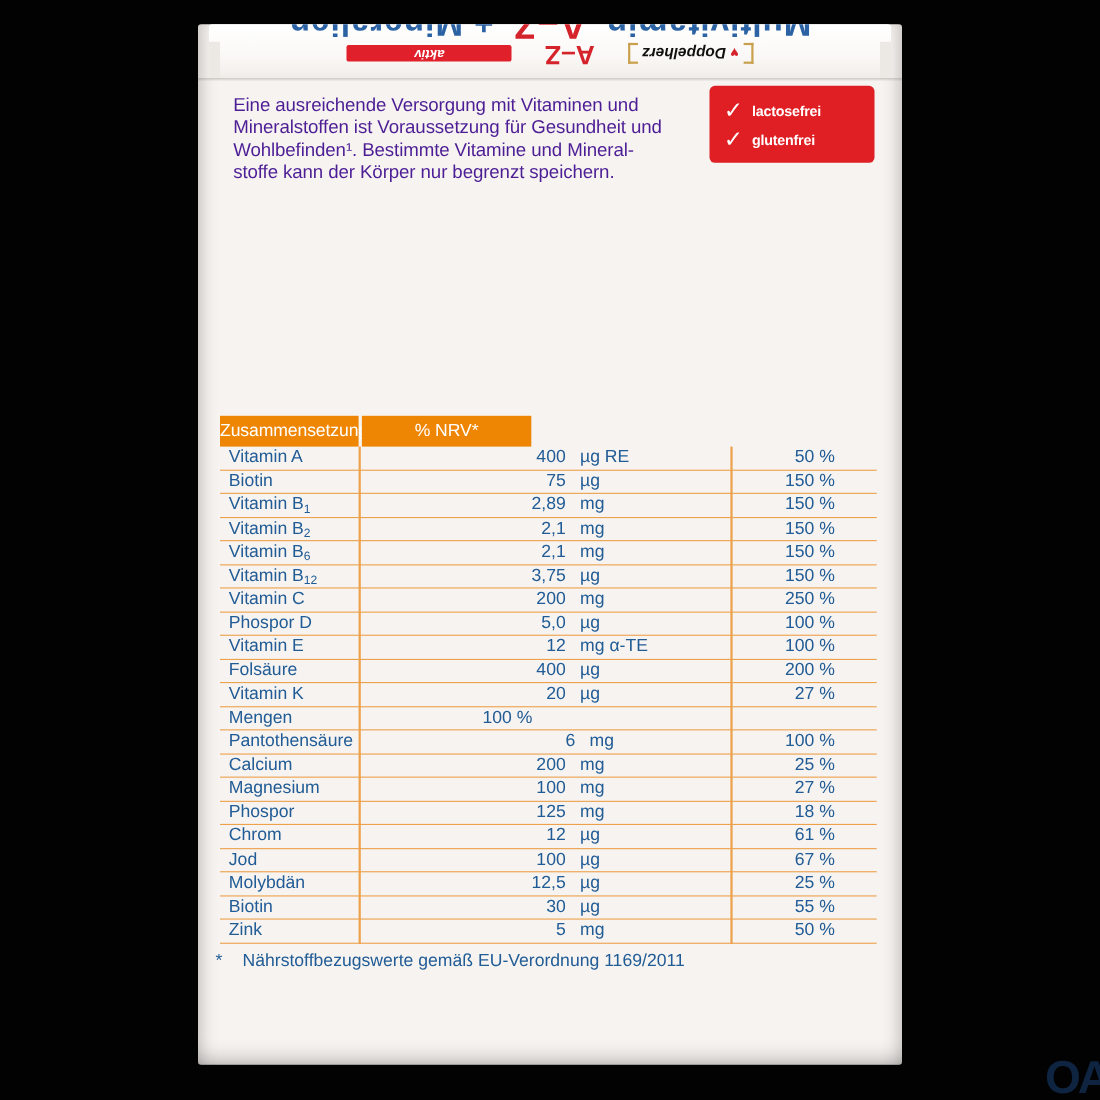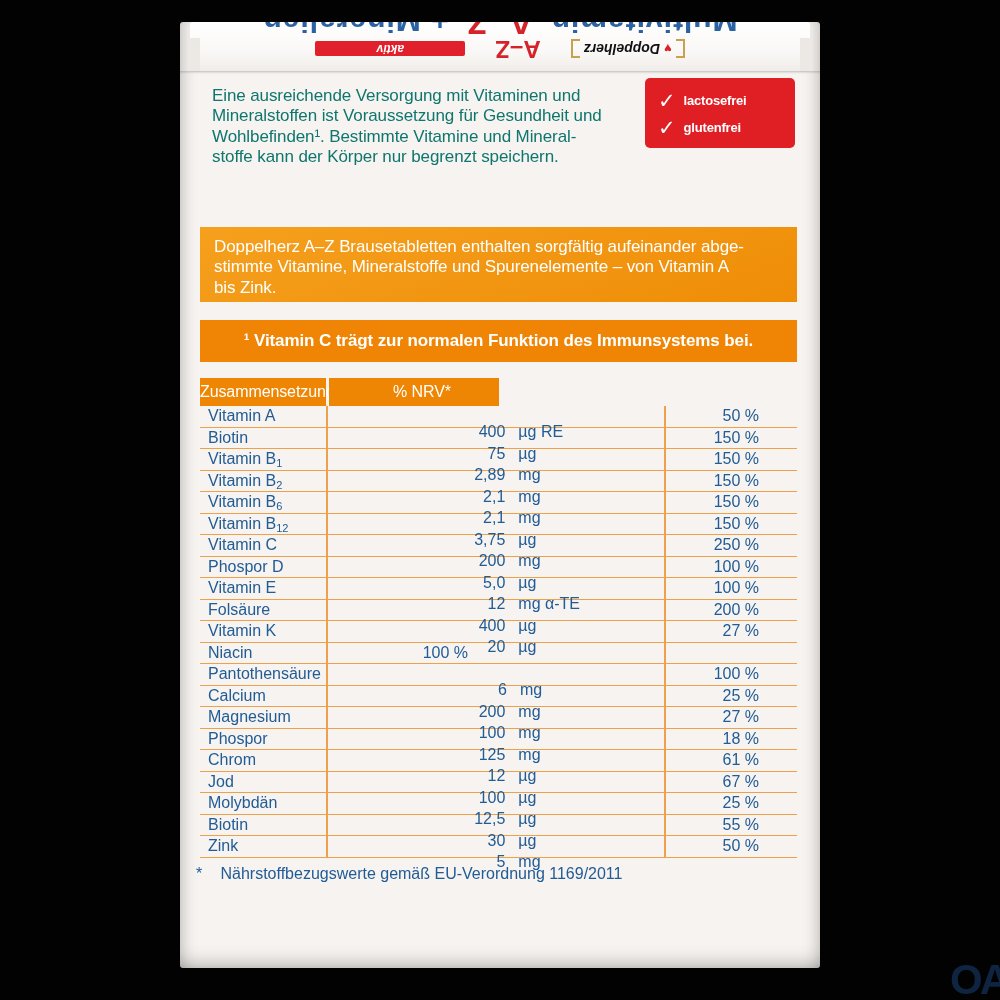--- a/index.html
+++ b/index.html
@@ -38,48 +38,48 @@
               font-size:12px;font-weight:bold;font-style:italic;text-align:center;line-height:15px;}
 
   
   .badge{position:absolute;left:465px;top:56px;width:150px;height:70px;background:#E01F25;
          border-radius:5px;padding:9px 0 0 13px;box-sizing:border-box;}
   .badge-row{display:flex;align-items:center;gap:8px;height:27px;}
   .badge-check{color:#fff;font-size:21px;font-weight:bold;line-height:27px;}
   .badge-label{color:#fff;font-size:13px;font-weight:bold;line-height:27px;letter-spacing:-.2px;}
 
   
-  .para{position:absolute;color:#0f766e;font-size:17px;line-height:20.3px;white-space:pre-line;
+  .para{position:absolute;color:#4c1d95;font-size:17px;line-height:20.3px;white-space:pre-line;
         letter-spacing:-.1px;}
   .p1{left:32px;top:64px;width:440px;}
   .p2{left:32px;top:152px;width:585px;}
 
   .hbox{position:absolute;left:20px;top:205px;width:597px;height:75px;box-sizing:border-box;
         background:linear-gradient(160deg,#F5A01E 0%,#EF8D07 100%);
         color:#fff;font-size:17px;line-height:20.3px;white-space:pre-line;padding:10px 14px;
         letter-spacing:-.1px;}
 
   .banner{position:absolute;left:20px;top:298px;width:597px;height:42px;background:#F08505;
           color:#fff;font-size:17px;font-weight:bold;text-align:center;line-height:42px;
           letter-spacing:-.1px;}
 
   
   .thead{position:absolute;left:20px;top:356px;width:597px;height:28px;display:flex;gap:3px;}
   .th{background:#EE8604;color:#fff;font-size:16px;text-align:center;line-height:28px;
       letter-spacing:-.1px;}
-  .th.c1{width:126px;} .th.c2{width:335px;} .th.c3{width:154px;padding-left:16px;}
+  .th.c1{width:126px;} .th.c2{width:335px;} .th.c3{width:154px;}
 
   .tbody{position:absolute;left:20px;top:384px;width:597px;}
   .vline{position:absolute;top:0;bottom:0;width:1.5px;background:#EDA14B;}
   .vline.v1{left:126px;} .vline.v2{left:464px;}
   .trow{display:flex;height:21.5px;box-sizing:border-box;border-bottom:1px solid #EDA14B;
-        color:#215C96;font-size:16px;}
+        color:#215C96;font-size:16px;gap:16px;}
   .tc{line-height:20.5px;}
   .tc.name{width:129px;padding-left:8px;box-sizing:border-box;}
-  .tc.dose{width:335px;display:flex;margin-top:16px;}
+  .tc.dose{width:335px;display:flex;}
   .tc.nrv{width:133px;text-align:right;padding-right:38px;box-sizing:border-box;margin-left:44px;}
   .val{display:inline-block;width:186px;text-align:right;}
   .unit{margin-left:13px;}
   .sub{font-size:11px;vertical-align:-3px;}
 
   .footnote{position:absolute;left:16px;top:842px;color:#215C96;font-size:16px;line-height:20px;}
   .footnote .star{display:inline-block;width:14px;}
   .footnote .ft{margin-left:6px;}
 
   
@@ -124,25 +124,21 @@
         <span class="badge-check">✓</span>
         <span class="badge-label">glutenfrei</span>
       </div>
     </div>
 
     <div class="para p1">Eine ausreichende Versorgung mit Vitaminen und
 Mineralstoffen ist Voraussetzung für Gesundheit und
 Wohlbefinden¹. Bestimmte Vitamine und Mineral-
 stoffe kann der Körper nur begrenzt speichern.</div>
 
-    <div class="hbox">Doppelherz A–Z Brausetabletten enthalten sorgfältig aufeinander abge-
-stimmte Vitamine, Mineralstoffe und Spurenelemente – von Vitamin A
-bis Zink.</div>
-
-    <div class="banner">¹ Vitamin C trägt zur normalen Funktion des Immunsystems bei.</div>
+
 
     <div class="thead">
       <div class="th c1">Zusammensetzung</div>
       <div class="th c3">% NRV*</div>
     </div>
     <div class="tbody">
       <div class="vline v1"></div>
       <div class="vline v2"></div>
 
   <div class="trow">
@@ -261,21 +257,21 @@
     </div>
     <div class="tc dose">
       <span class="val">20</span>
       <span class="unit">µg</span>
     </div>
     <div class="tc nrv">27 %</div>
   </div>
 
   <div class="trow">
     <div class="tc name">
-      <span class="base">Niacin</span>
+      <span class="base">Mengen</span>
     </div>
     <div class="tc nrv">100 %</div>
   </div>
 
   <div class="trow">
     <div class="tc name">
       <span class="base">Pantothensäure</span>
     </div>
     <div class="tc dose">
       <span class="val">6</span>

